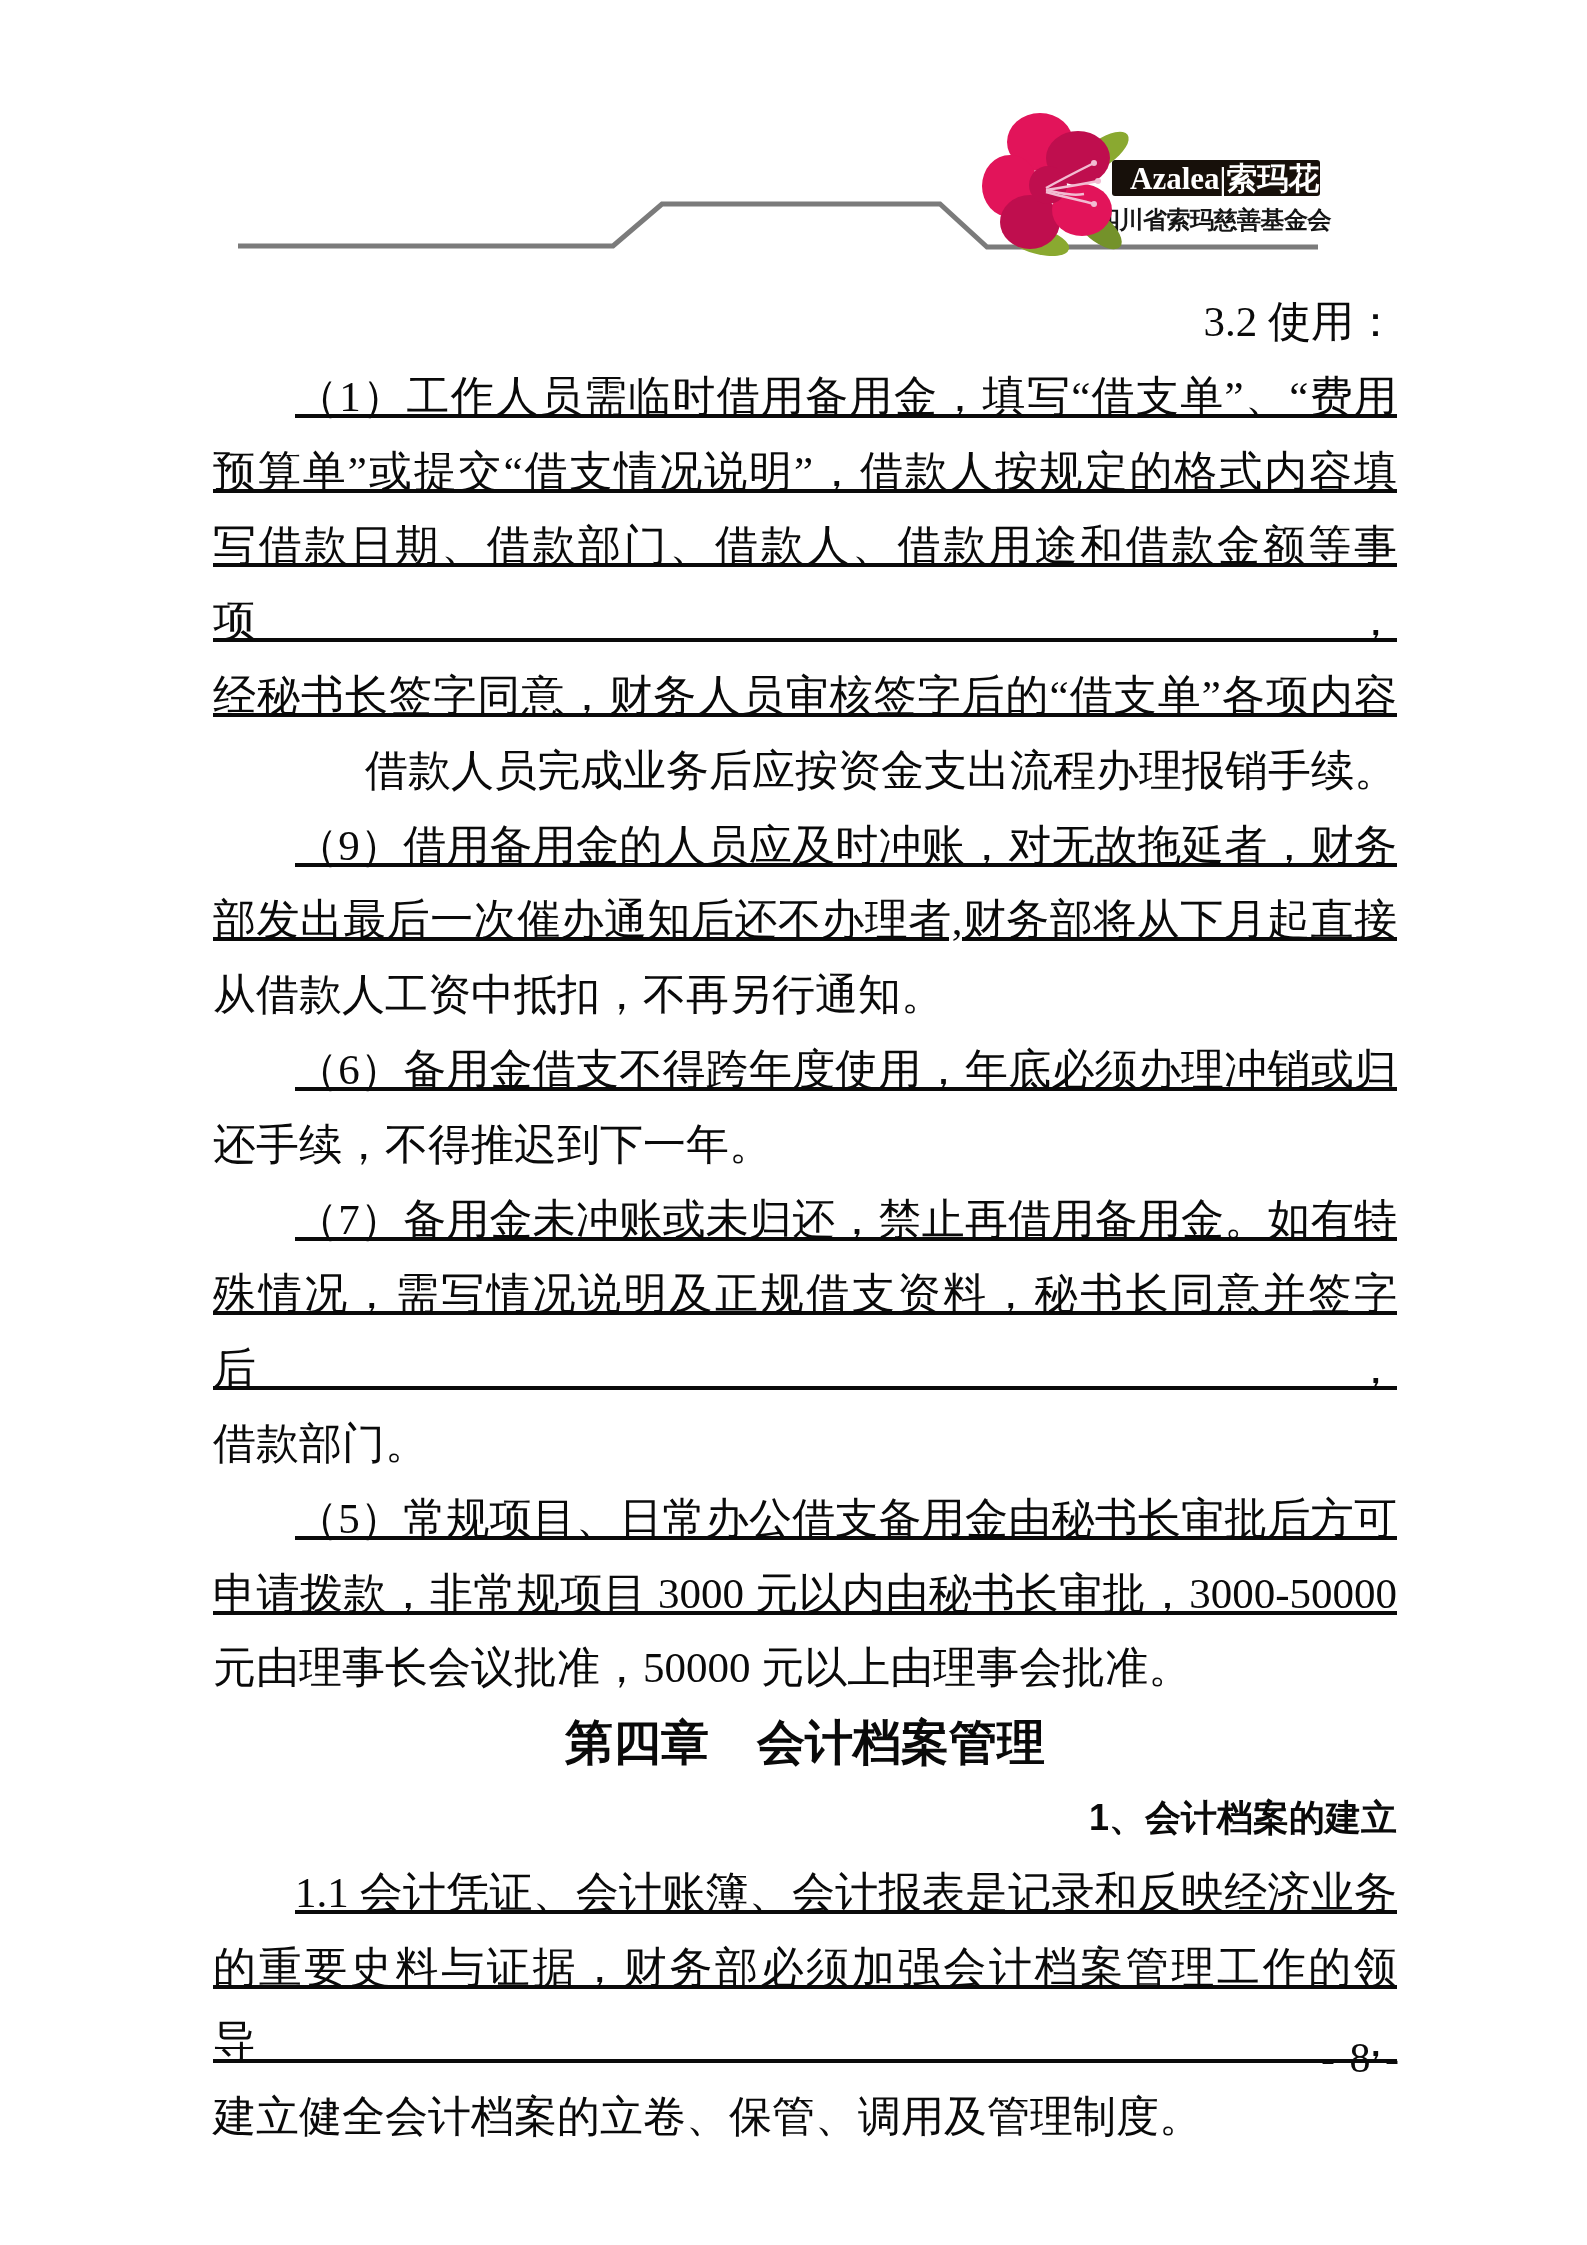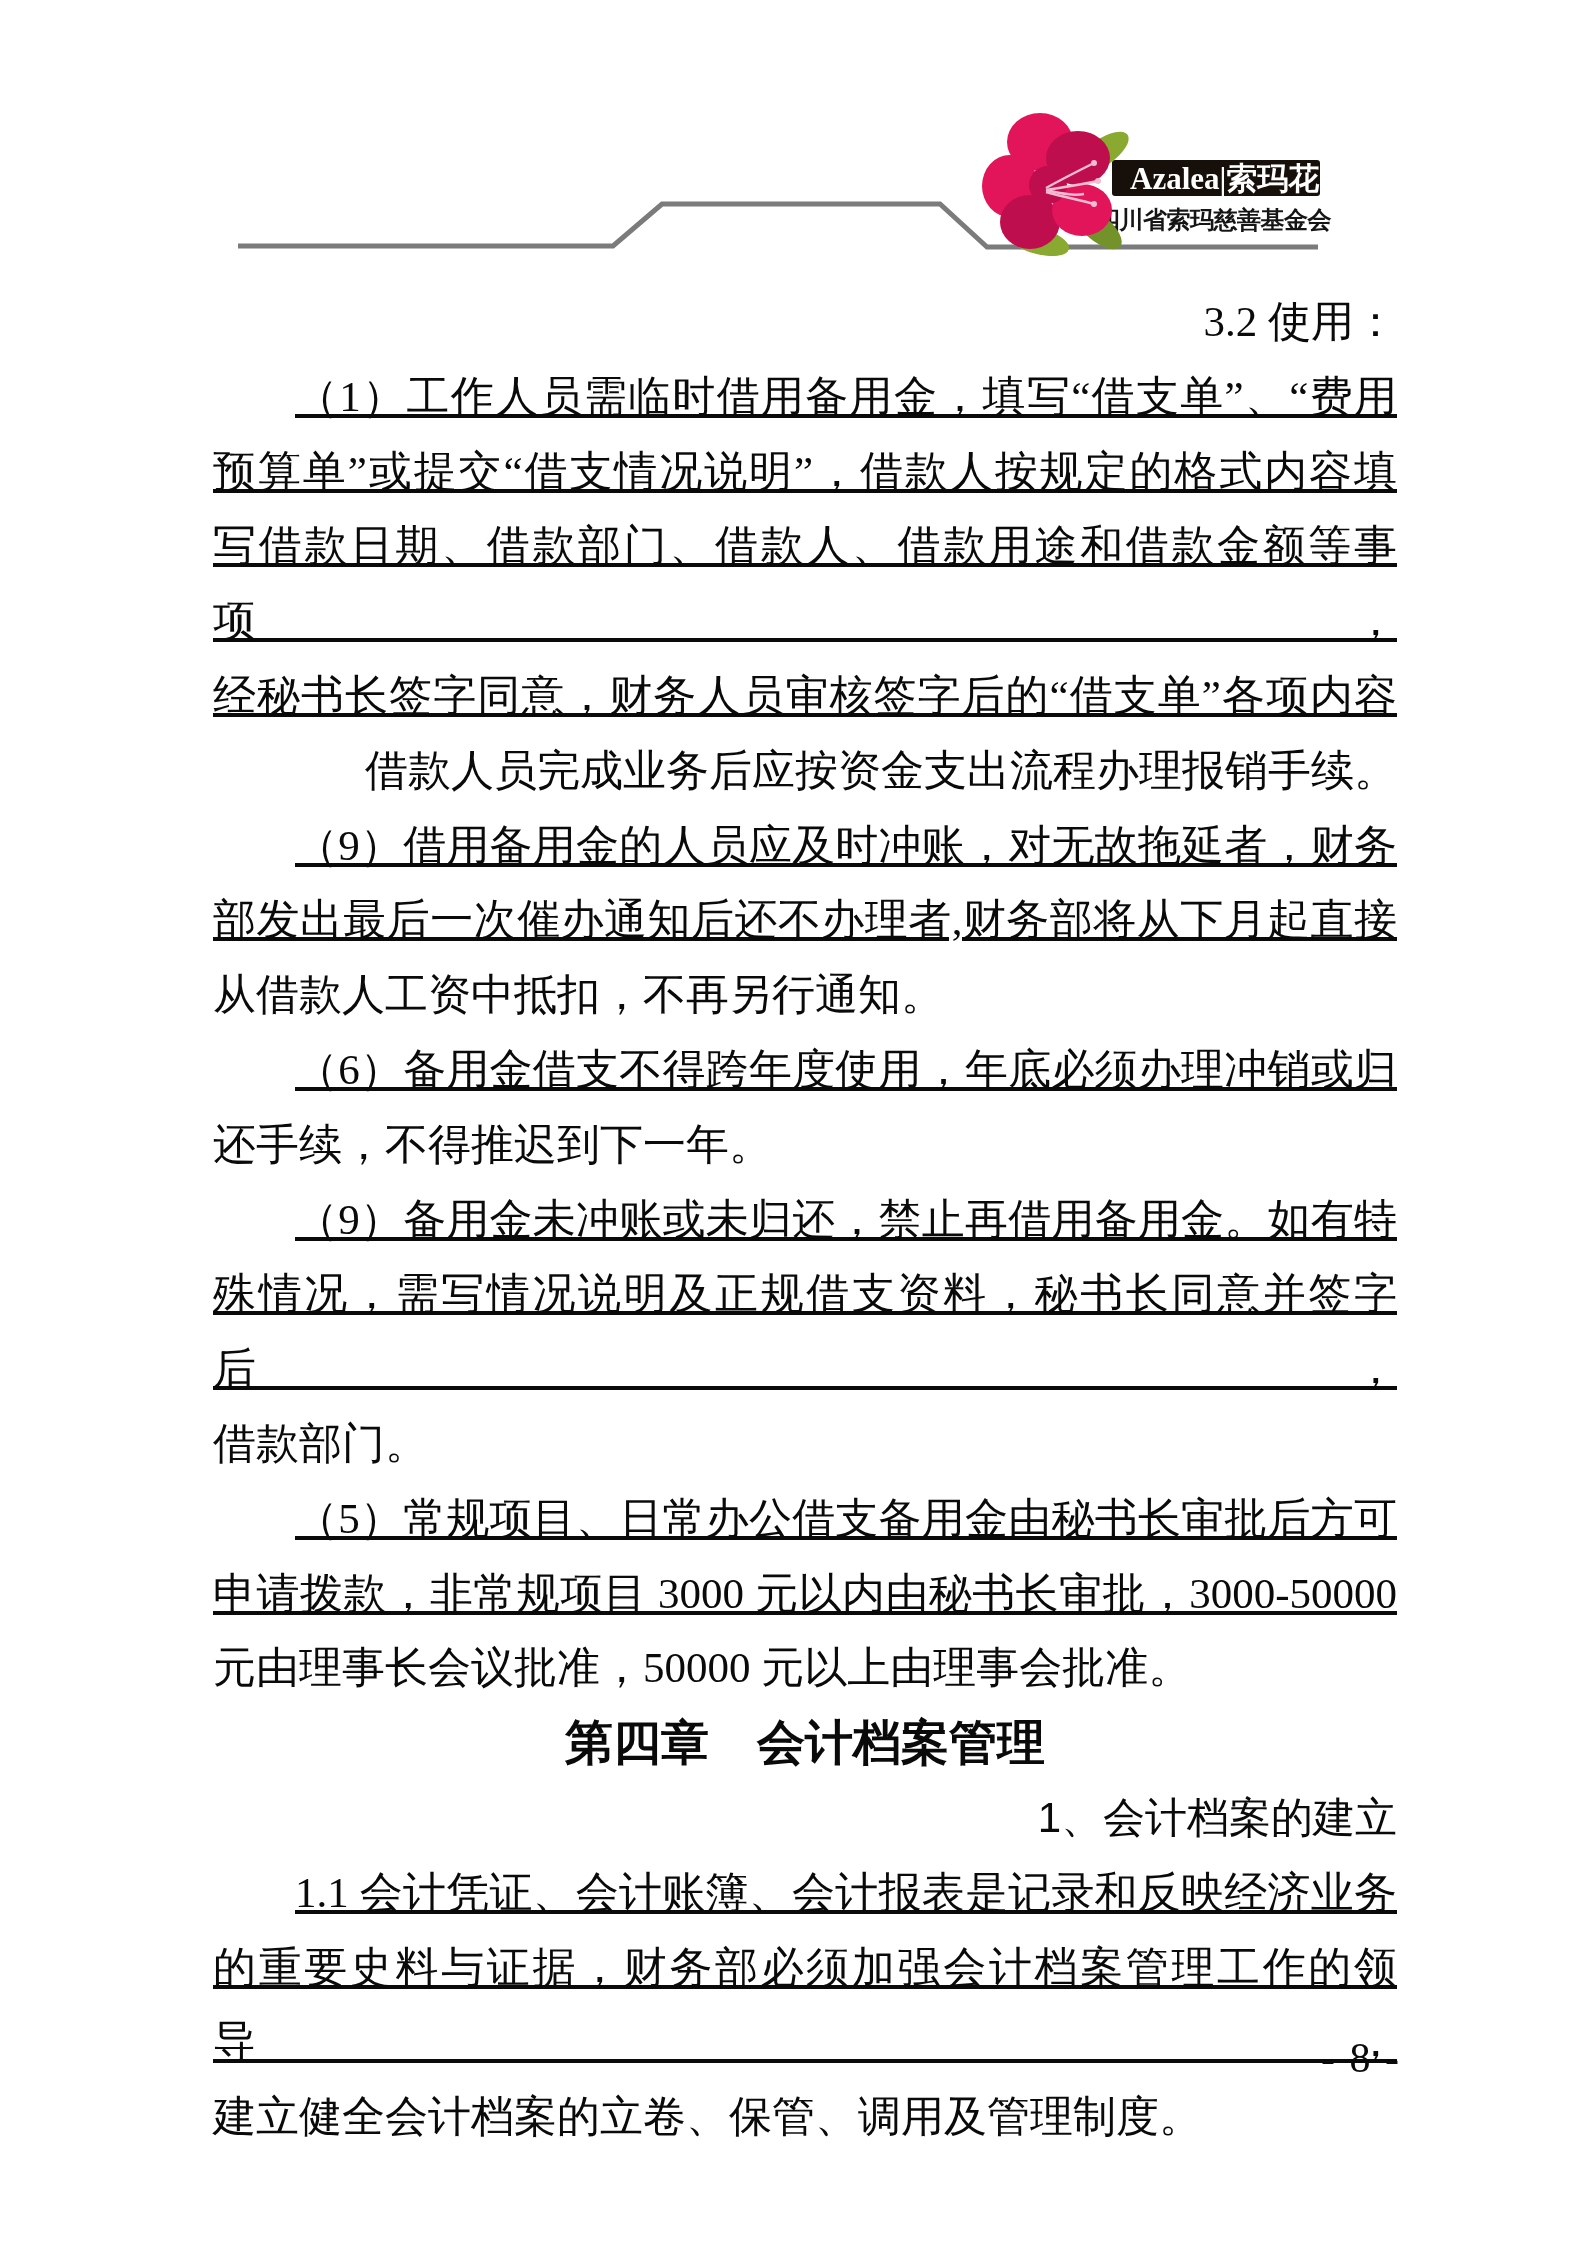--- a/index.html
+++ b/index.html
@@ -20,21 +20,21 @@
   }
   .ln{display:block;text-align:left;}
   .ind{padding-left:82px;text-align:right;}
   .fill{text-align:justify;text-align-last:justify;text-decoration:underline;}
   .chapter{
     font-family:"Liberation Sans","DejaVu Sans",sans-serif;
     font-weight:bold;font-size:48px;text-align:center;padding-left:0;
   }
   .section{
     font-family:"Liberation Sans","DejaVu Sans",sans-serif;
-    font-weight:normal;font-size:42px;
+    font-weight:bold;font-size:36px;
   }
   .page-number{
     position:absolute;left:1316px;top:2034px;width:90px;
     font-size:42px;text-align:center;letter-spacing:2px;
     font-family:"Liberation Serif","DejaVu Serif",serif;
   }
 </style>
 </head>
 <body>
 
@@ -81,21 +81,21 @@
     <div class="ln ind fill">（1）工作人员需临时借用备用金，填写“借支单”、“费用</div>
     <div class="ln fill">预算单”或提交“借支情况说明”，借款人按规定的格式内容填</div>
     <div class="ln fill">写借款日期、借款部门、借款人、借款用途和借款金额等事项，</div>
     <div class="ln fill">经秘书长签字同意，财务人员审核签字后的“借支单”各项内容</div>
     <div class="ln ind">借款人员完成业务后应按资金支出流程办理报销手续。</div>
     <div class="ln ind fill">（9）借用备用金的人员应及时冲账，对无故拖延者，财务</div>
     <div class="ln fill">部发出最后一次催办通知后还不办理者,财务部将从下月起直接</div>
     <div class="ln">从借款人工资中抵扣，不再另行通知。</div>
     <div class="ln ind fill">（6）备用金借支不得跨年度使用，年底必须办理冲销或归</div>
     <div class="ln">还手续，不得推迟到下一年。</div>
-    <div class="ln ind fill">（9）备用金未冲账或未归还，禁止再借用备用金。如有特</div>
+    <div class="ln ind fill">（7）备用金未冲账或未归还，禁止再借用备用金。如有特</div>
     <div class="ln fill">殊情况，需写情况说明及正规借支资料，秘书长同意并签字后，</div>
     <div class="ln">借款部门。</div>
     <div class="ln ind fill">（5）常规项目、日常办公借支备用金由秘书长审批后方可</div>
     <div class="ln fill">申请拨款，非常规项目 3000 元以内由秘书长审批，3000-50000</div>
     <div class="ln">元由理事长会议批准，50000 元以上由理事会批准。</div>
     <div class="ln chapter">第四章　会计档案管理</div>
     <div class="ln ind section">1、会计档案的建立</div>
     <div class="ln ind fill">1.1 会计凭证、会计账簿、会计报表是记录和反映经济业务</div>
     <div class="ln fill">的重要史料与证据，财务部必须加强会计档案管理工作的领导，</div>
     <div class="ln">建立健全会计档案的立卷、保管、调用及管理制度。</div>

